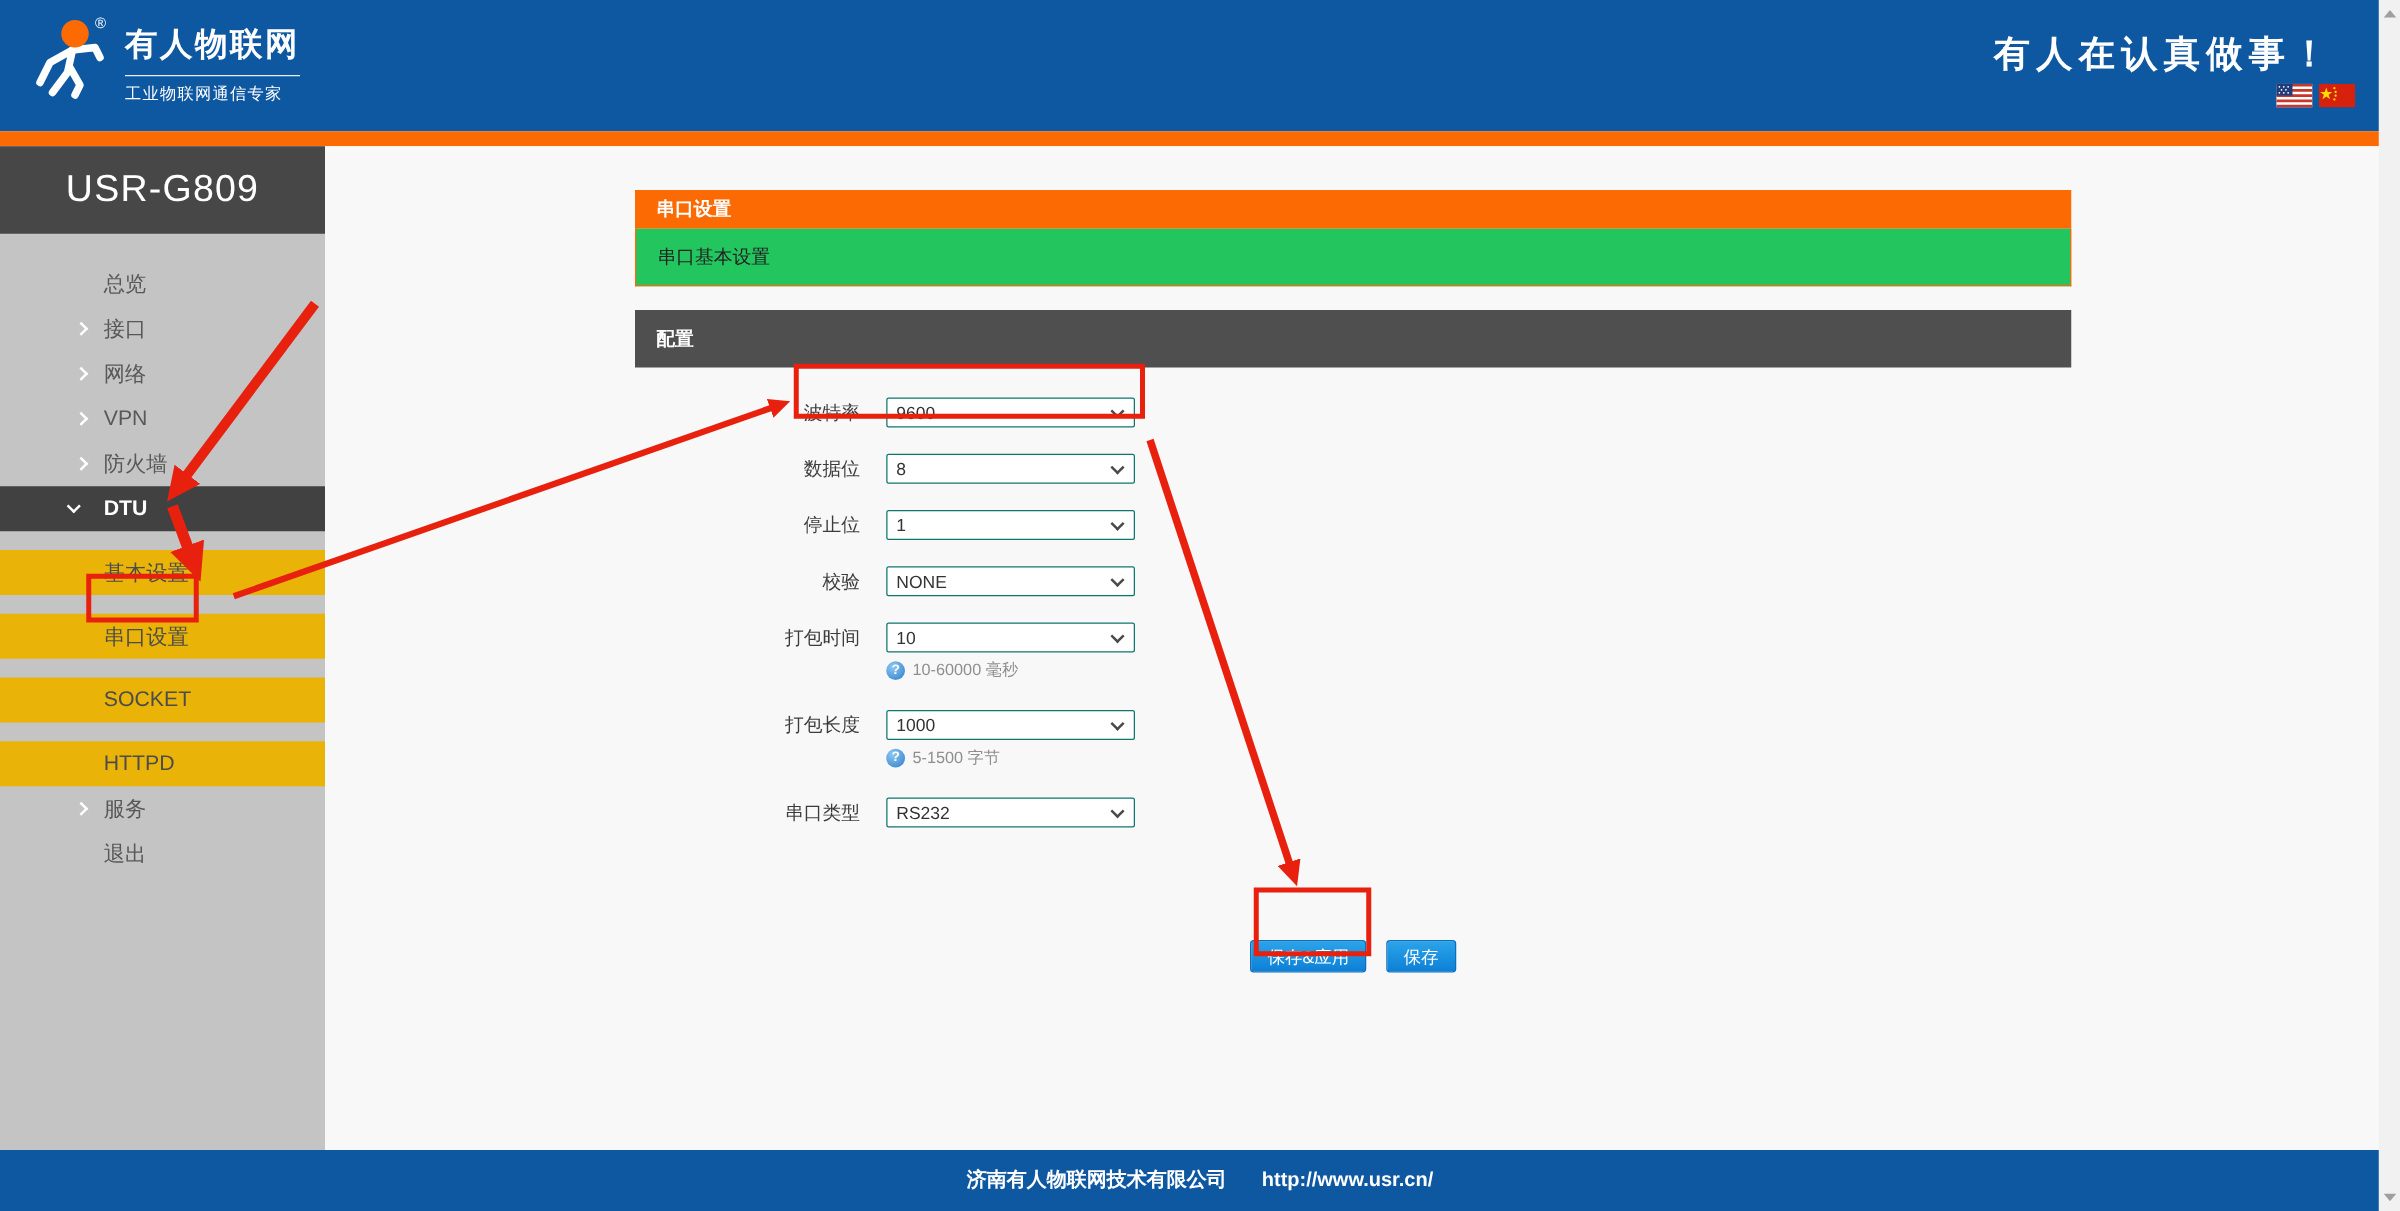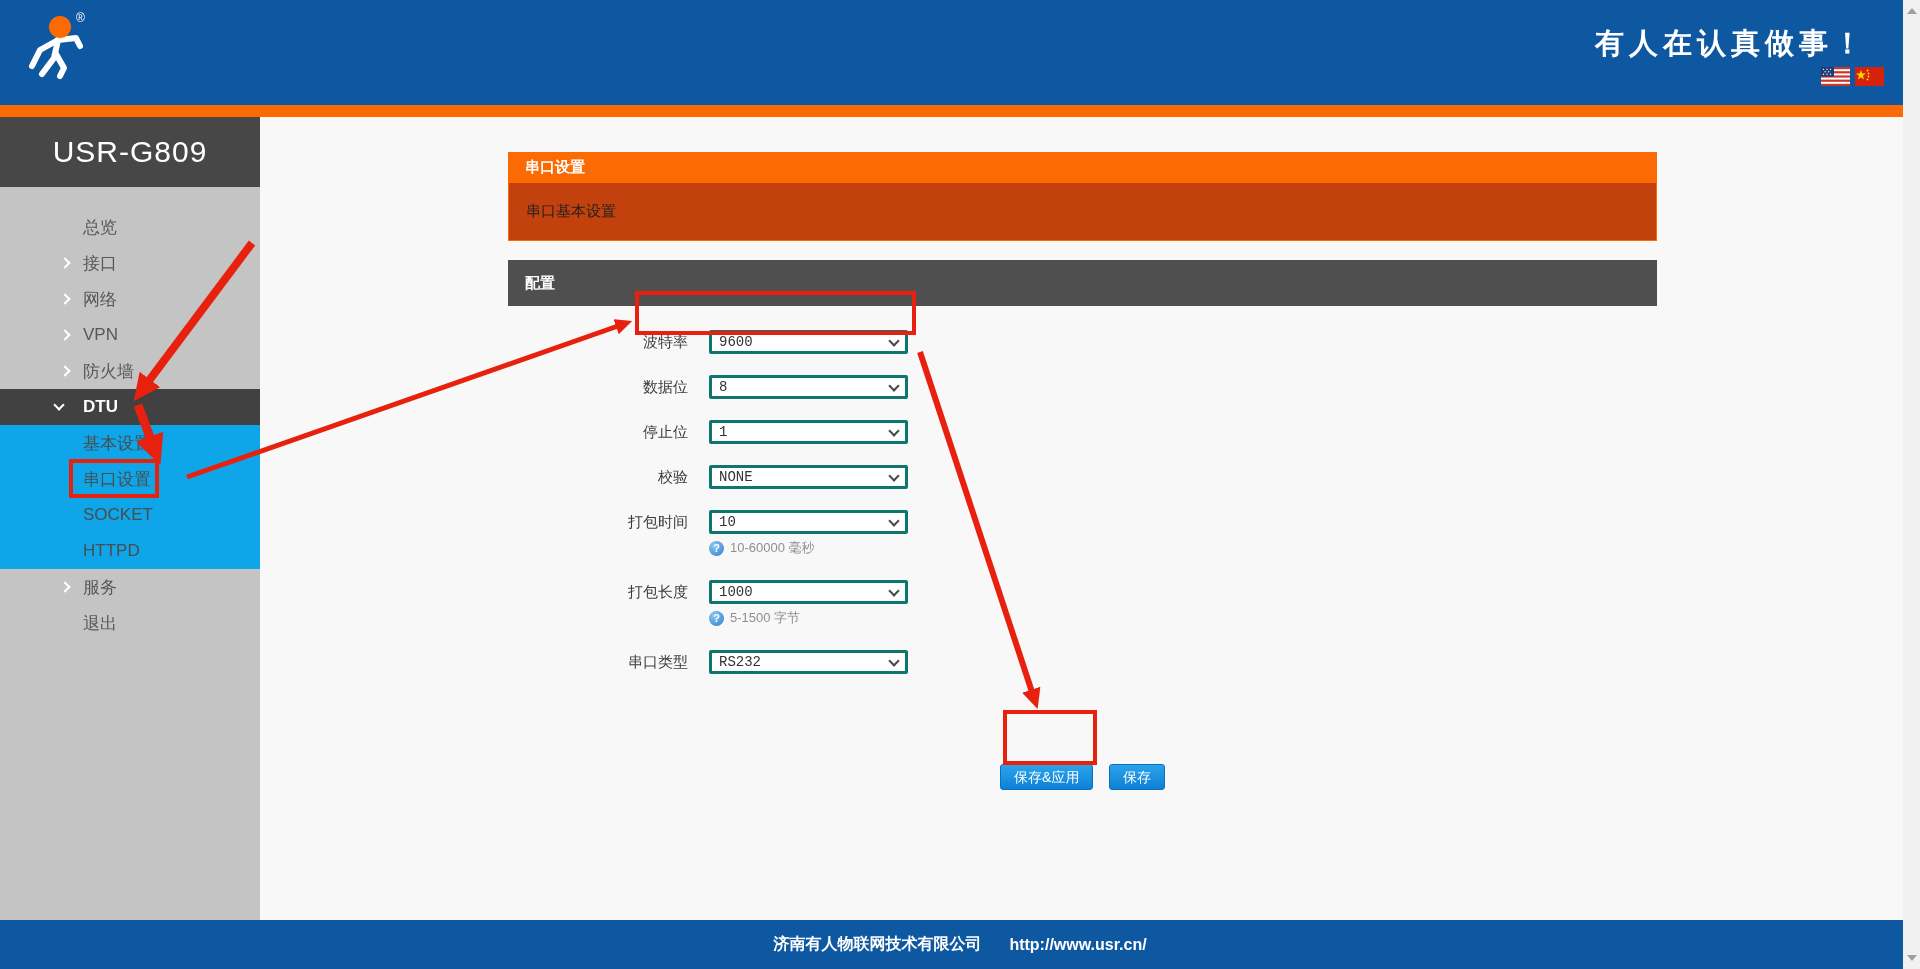--- a/index.html
+++ b/index.html
@@ -24,39 +24,39 @@
   .sb-up { top:8px; border-bottom:6px solid #9f9f9f; }
   .sb-down { bottom:8px; border-top:6px solid #9f9f9f; }
 
   
   .sidebar { position:absolute; left:0; top:117px; width:260px; height:803px; background:#c4c4c4; }
   .device { height:70px; background:#474747; color:#fff; display:flex; align-items:center; justify-content:center; font-size:30px; letter-spacing:1px; }
   .menu { margin-top:22px; }
   .sidebar-item { position:relative; height:36px; display:flex; align-items:center; font-size:17px; color:#585858; cursor:pointer; }
   .sidebar-item .item-label { margin-left:83px; }
   .sidebar-item.active { background:#414141; color:#fff; font-weight:bold; }
-  .sidebar-item.sub { background:#0ea5e9; color:#4c4c4c; }
+  .sidebar-item.sub { background:#eab308; color:#4c4c4c;margin-top:15px; }
   .chev { position:absolute; width:8px; height:8px; border-right:2px solid #fff; border-bottom:2px solid #fff; }
   .chev.right { left:61px; top:14px; transform:rotate(-45deg); }
   .chev.down { left:55px; top:12px; transform:rotate(45deg); }
 
   
   .main { position:absolute; left:260px; top:117px; width:1643px; height:803px; background:#f8f8f8; }
   .panel { position:absolute; left:248px; top:35px; width:1149px; }
   .panel-header { height:31px; background:#fc6a03; color:#fff; font-weight:bold; font-size:15px; display:flex; align-items:center; padding-left:17px; }
-  .panel-sub { height:58px; background:#c2410c; border:1px solid #fc6a03; border-top:none; display:flex; align-items:center; padding-left:17px; font-size:15px; color:#222; }
+  .panel-sub { height:46px; background:#22c55e; border:1px solid #fc6a03; border-top:none; display:flex; align-items:center; padding-left:17px; font-size:15px; color:#222; }
   .section-bar { margin-top:19px; height:46px; background:#4f4f4f; color:#fff; font-weight:bold; font-size:15px; display:flex; align-items:center; padding-left:17px; }
 
   .form { margin-top:24px; }
   .form-row { margin-bottom:21px; }
   .form-row.has-hint { margin-bottom:23px; }
   .row-main { display:flex; align-items:center; }
   .form-label { width:180px; text-align:right; margin-right:21px; font-size:15px; color:#3c3c3c; }
   .select-wrap { position:relative; width:199px; }
-  .select-wrap select { width:199px; height:24px; border:3px solid #0f766e; border-radius:2px; background:#fff; font-size:14px; color:#333; padding:0 26px 0 7px; appearance:none; -webkit-appearance:none; font-family:Liberation Mono, monospace; }
+  .select-wrap select { width:199px; height:24px; border:1px solid #0f766e; border-radius:2px; background:#fff; font-size:14px; color:#333; padding:0 26px 0 7px; appearance:none; -webkit-appearance:none; font-family:Liberation Sans, sans-serif; }
   .select-wrap::after { content:""; position:absolute; right:10px; top:7px; width:6px; height:6px; border-right:2px solid #4a4a4a; border-bottom:2px solid #4a4a4a; transform:rotate(45deg); pointer-events:none; }
   .hint { display:flex; align-items:center; gap:6px; margin-left:201px; margin-top:5px; font-size:13px; color:#8f8f8f; }
   .hint-icon { width:15px; height:15px; border-radius:50%; background:radial-gradient(circle at 35% 30%, #8cc8f2, #2e7cc9); color:#fff; font-size:11px; font-weight:bold; display:flex; align-items:center; justify-content:center; flex:0 0 auto; }
 
   .buttons { margin-top:90px; text-align:center; }
   .btn { display:inline-block; height:26px; padding:0 13px; background:linear-gradient(#2ba4ea,#0d80d6); border:1px solid #0b6fc0; border-radius:3px; color:#fff; font-size:14px; line-height:24px; cursor:pointer; font-family:"Liberation Sans","DejaVu Sans",sans-serif; }
   .btn + .btn { margin-left:11px; }
 
   
   .footer { position:absolute; left:0; top:920px; width:1920px; height:49px; background:#0e57a1; display:flex; align-items:center; justify-content:center; gap:28px; color:#fff; font-weight:bold; font-size:16px; }
@@ -78,20 +78,24 @@
     <svg class="logo-figure" width="72" height="72" viewBox="0 0 72 72">
       <g fill="none" stroke="#ffffff" stroke-width="6" stroke-linecap="round" stroke-linejoin="round">
         <path d="M38 30 L20 40 L12 56"></path>
         <path d="M38 30 L56 28 L60 36"></path>
         <path d="M38 30 L34 48 L22 64"></path>
         <path d="M36 44 L44 58 L40 66"></path>
       </g>
       <circle cx="40" cy="17" r="11" fill="#fd6a02"></circle>
       <text x="56" y="12" fill="#ffffff" font-size="12">®</text>
     </svg>
+    <div class="logo-text">
+      <div class="logo-title">有人物联网</div>
+      <div class="logo-sub">工业物联网通信专家</div>
+    </div>
     <div class="slogan">有人在认真做事！</div>
     <div class="flags">
       <svg class="flag" viewBox="0 0 29 19">
         <rect width="29" height="19" fill="#fff"></rect>
         <g fill="#c9362c">
           <rect y="0" width="29" height="2.2"></rect>
             <rect y="4.2" width="29" height="2.2"></rect>
           <rect y="8.4" width="29" height="2.2"></rect>
             <rect y="12.6" width="29" height="2.2"></rect>
           <rect y="16.8" width="29" height="2.2"></rect>

